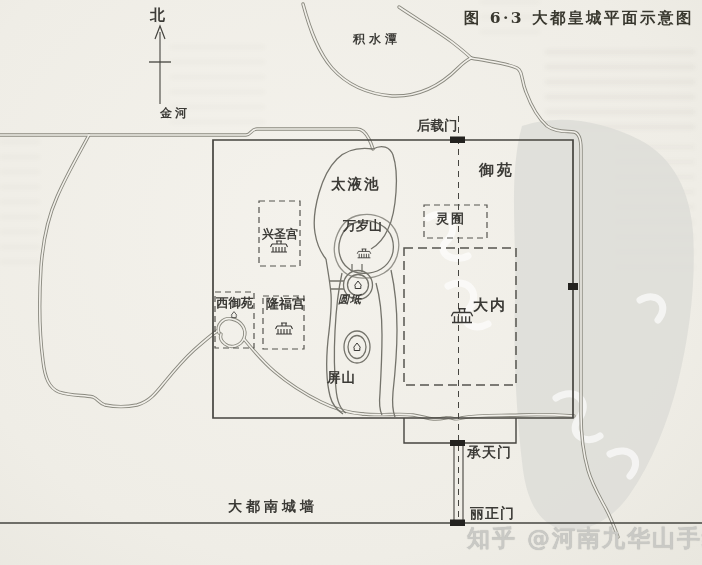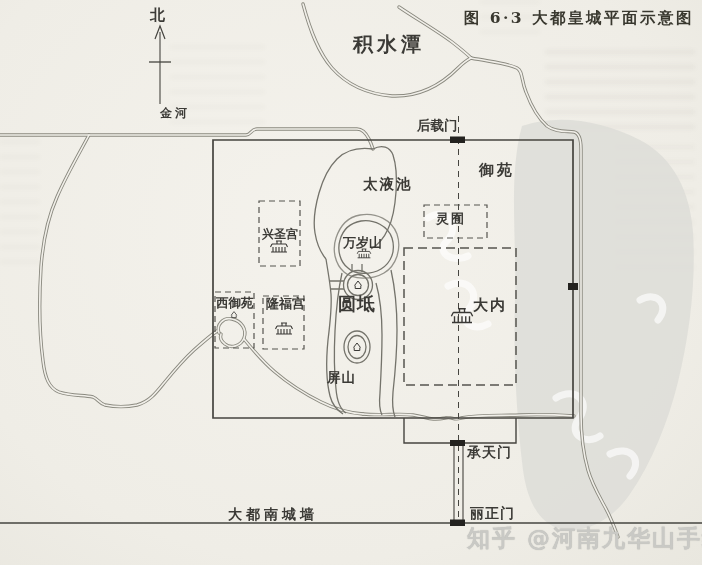--- a/index.html
+++ b/index.html
@@ -134,31 +134,31 @@
     <g stroke="#45443f" fill="none">
       <path d="M160,104 V32" stroke-width="1.1"></path>
       <path d="M155,39 L160,26 L165,39" stroke-width="1.2"></path>
       <path d="M149,62 H171" stroke-width="1.3"></path>
     </g>
   </svg>
 
   <div class="lbl fig-title" style="right:8px;top:9px;">图 6·3 大都皇城平面示意图</div>
   <div class="lbl" style="left:150px;top:7px;font-size:15px;">北</div>
 
-  <div class="lbl" style="left:353px;top:33px;font-size:20px;letter-spacing:4px;text-align:center;">积水潭</div>
+  <div class="lbl" style="left:353px;top:33px;font-size:12px;letter-spacing:4px;text-align:center;">积水潭</div>
   <div class="lbl" style="left:160px;top:107px;font-size:12px;letter-spacing:3px;">金河</div>
   <div class="lbl" style="left:417px;top:118px;font-size:13.5px;">后载门</div>
   <div class="lbl" style="left:479px;top:162px;font-size:15px;letter-spacing:3px;">御苑</div>
   <div class="lbl" style="left:436px;top:212px;font-size:13px;letter-spacing:2px;">灵囿</div>
-  <div class="lbl" style="left:331px;top:176px;font-size:14.5px;letter-spacing:2px;margin-left:32px;">太液池</div>
+  <div class="lbl" style="left:331px;top:176px;font-size:14.5px;letter-spacing:2px;">太液池</div>
   <div class="lbl" style="left:262px;top:228px;font-size:12px;">兴圣宫</div>
-  <div class="lbl" style="left:343px;top:236px;font-size:13px;">万岁山</div>
+  <div class="lbl" style="left:343px;top:219px;font-size:13px;">万岁山</div>
   <div class="lbl" style="left:216px;top:296px;font-size:12.5px;">西御苑</div>
   <div class="lbl" style="left:266px;top:297px;font-size:13px;text-align:right;">隆福宫</div>
-  <div class="lbl" style="left:338px;top:294px;font-size:18px;letter-spacing:1px;">圆坻</div>
+  <div class="lbl" style="left:338px;top:294px;font-size:11px;letter-spacing:1px;font-style:italic;">圆坻</div>
   <div class="lbl" style="left:473px;top:297px;font-size:15px;letter-spacing:2px;">大内</div>
   <div class="lbl" style="left:327px;top:370px;font-size:13.5px;letter-spacing:1px;">屏山</div>
   <div class="lbl" style="left:467px;top:445px;font-size:14px;letter-spacing:1px;">承天门</div>
   <div class="lbl" style="left:470px;top:506px;font-size:14px;letter-spacing:1px;">丽正门</div>
-  <div class="lbl" style="left:228px;top:499px;font-size:14px;letter-spacing:4px;margin-top:8px;">大都南城墙</div>
+  <div class="lbl" style="left:228px;top:499px;font-size:14px;letter-spacing:4px;">大都南城墙</div>
 
   <div class="lbl wm-credit" style="left:467px;top:526px;">知乎 @河南九华山手绘</div>
 </div>
 
 </body></html>

